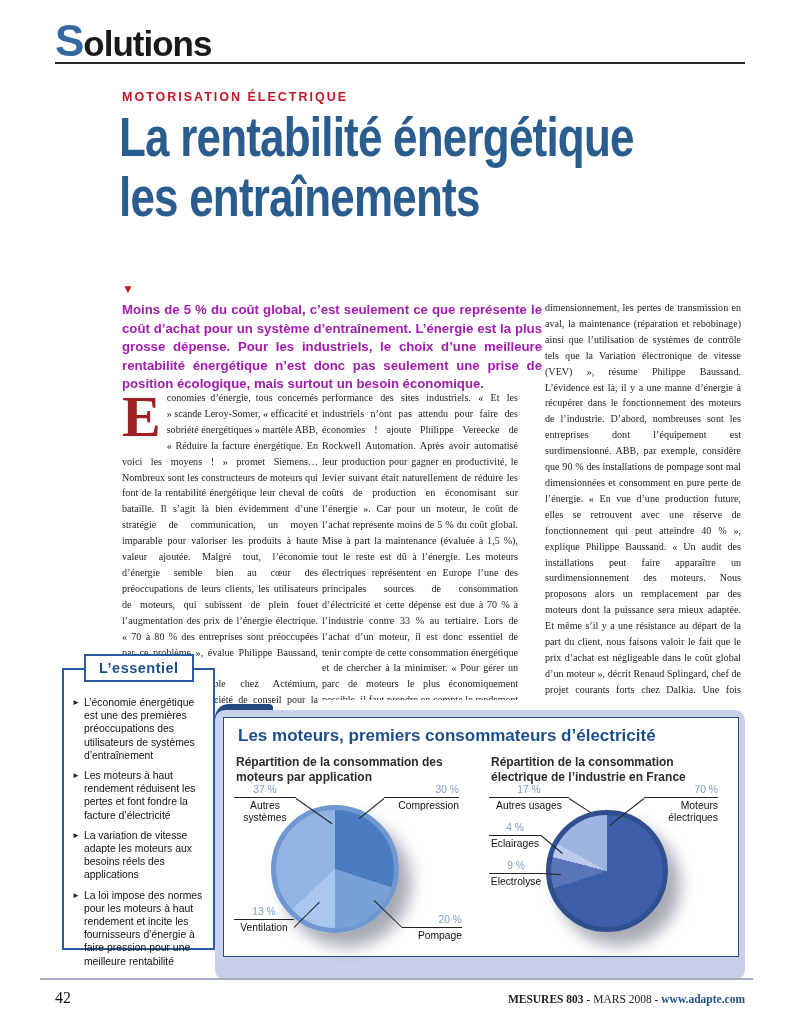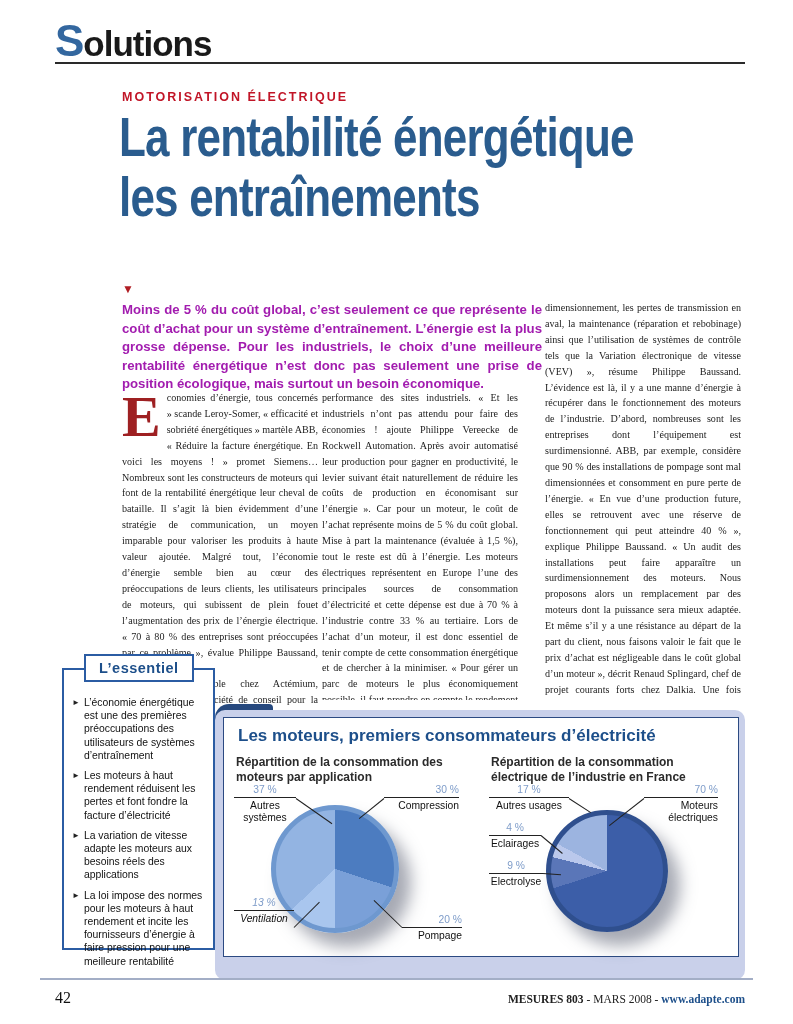--- a/index.html
+++ b/index.html
@@ -120,21 +120,21 @@
     <div class="callout" style="left:10px;top:66px;width:62px;">
       <div class="pct">37 %</div>
       <div class="crule"></div>
       <div class="nm">Autres systèmes</div>
     </div>
     <div class="callout r" style="left:160px;top:66px;width:75px;">
       <div class="pct">30 %</div>
       <div class="crule"></div>
       <div class="nm">Compression</div>
     </div>
-    <div class="callout" style="left:10px;top:179px;width:60px;font-style:italic;">
+    <div class="callout" style="left:10px;top:188px;width:60px;">
       <div class="pct">13 %</div>
       <div class="crule"></div>
       <div class="nm">Ventilation</div>
     </div>
     <div class="callout r" style="left:178px;top:196px;width:60px;">
       <div class="pct">20 %</div>
       <div class="crule"></div>
       <div class="nm">Pompage</div>
     </div>
 

